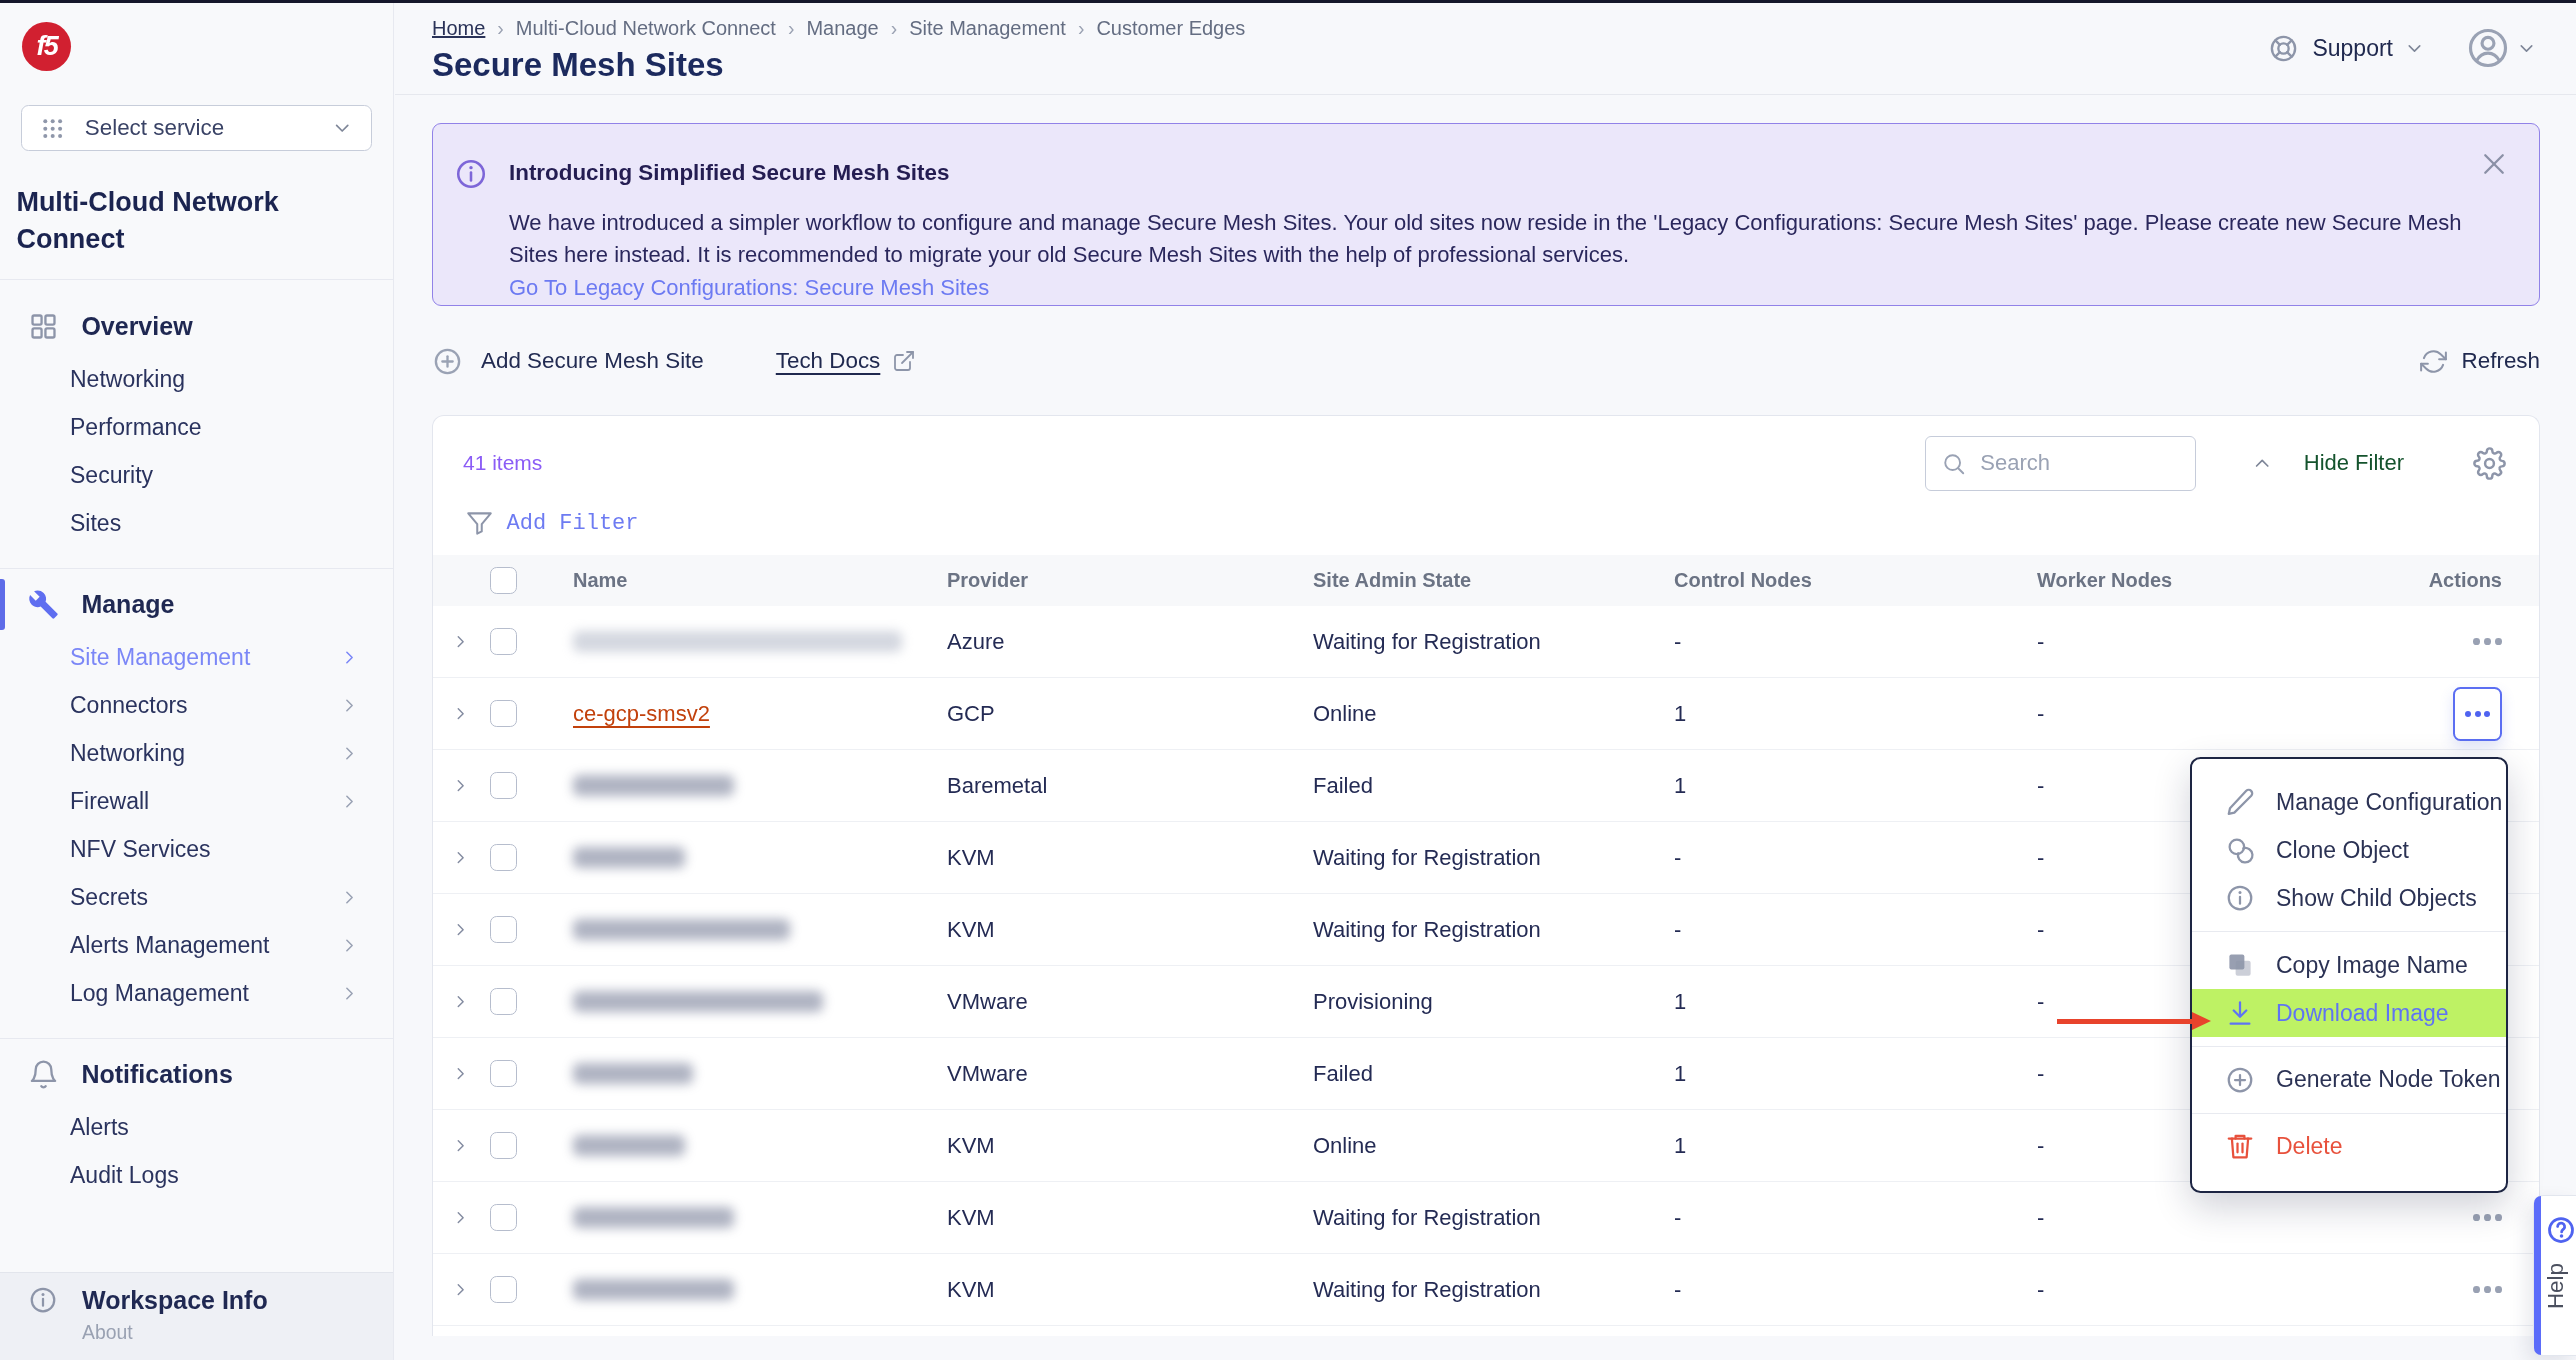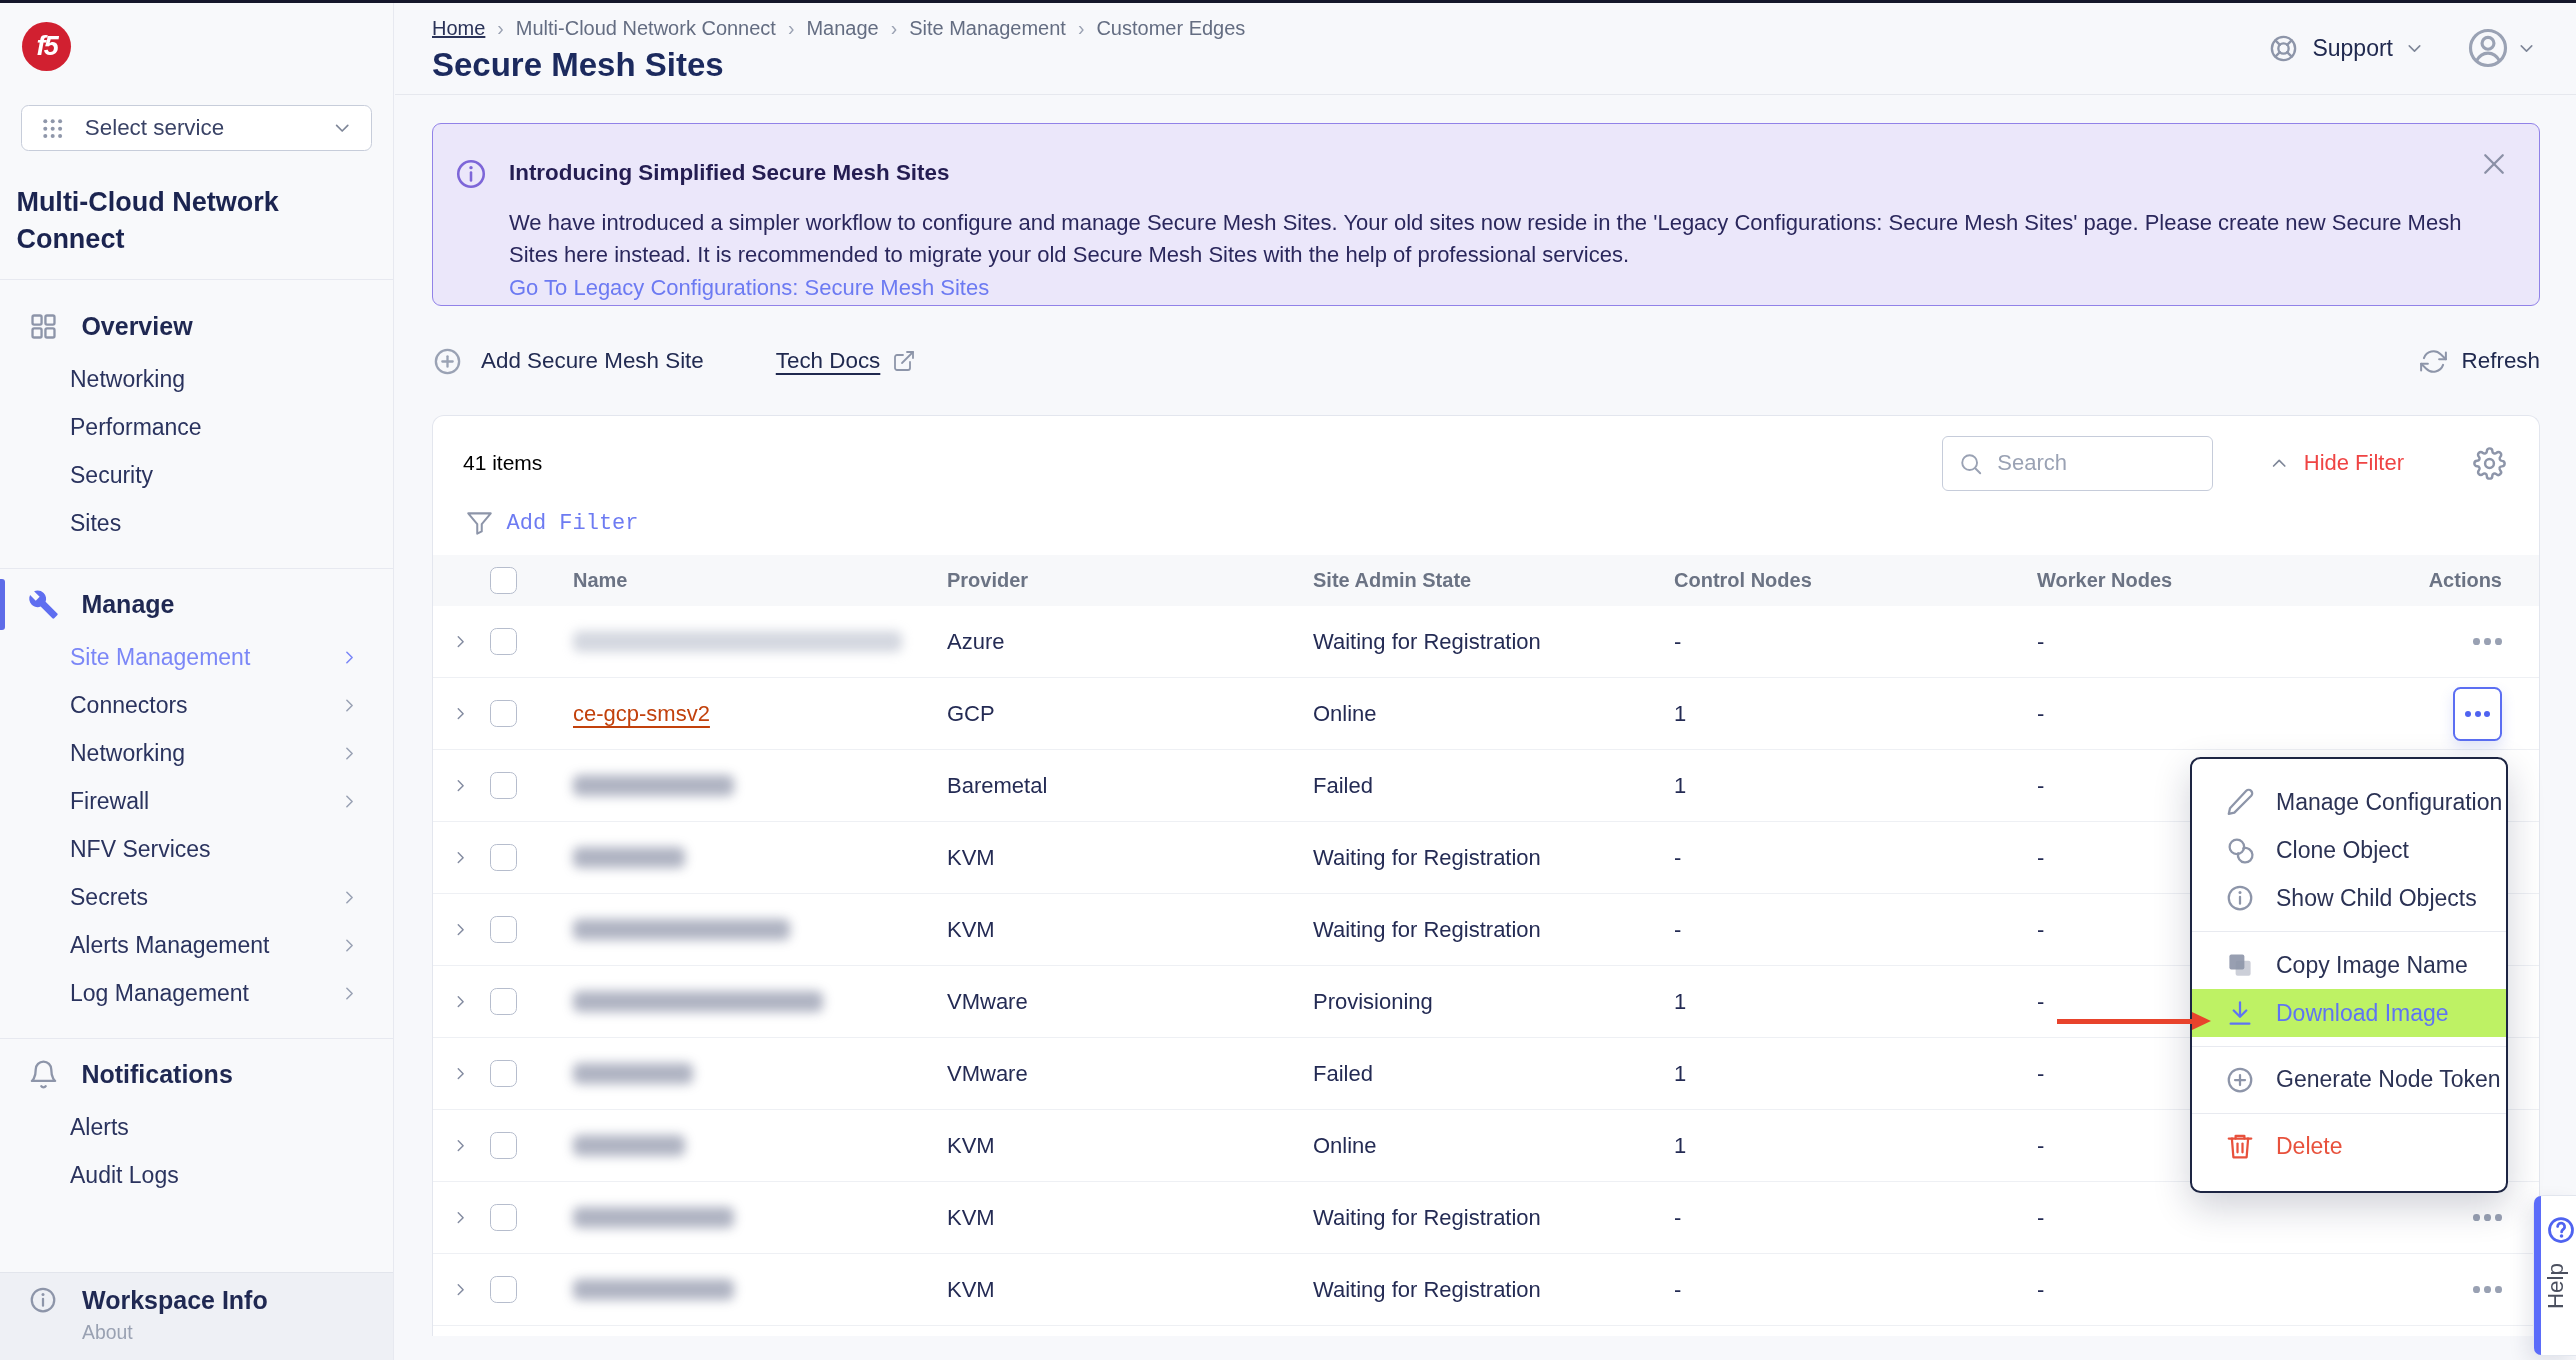--- a/index.html
+++ b/index.html
@@ -81,31 +81,31 @@
   .tech-docs .lbl { font-size:22.4px; color:#20294f; text-decoration:underline; text-underline-offset:5.2px; }
   .tech-docs .icon { width:24px; height:24px; color:#8d95a9; margin-left:12px; }
   .refresh { display:flex; align-items:center; margin-left:auto; cursor:pointer; }
   .refresh .icon { width:27px; height:27px; color:#8d95a9; }
   .refresh .lbl { font-size:22.4px; color:#20294f; margin-left:15px; }
 
   
   #card { margin-top:24px; background:#fff; border:0.7px solid #e3e6ee; border-bottom:none;
     border-radius:12px 12px 0 0; height:921px; overflow:hidden; }
   #card-head { display:flex; align-items:center; padding:19.4px 33px 0 30px; }
-  #items-count { font-size:21px; color:#000000; }
+  #items-count { font-size:21px; color:#8b5cf6; }
   #head-right { margin-left:auto; display:flex; align-items:center; }
   .searchbox { width:271px; height:55px; border:1.5px solid #c6ccda; border-radius:6px; background:#fff;
     display:flex; align-items:center; padding:0 15px; }
   .searchbox .icon { width:25.4px; height:25.4px; color:#9aa2b4; }
   .searchbox input { border:none; outline:none; width:194px; margin-left:13.5px; font-size:22px;
     font-family:"Liberation Sans", sans-serif; color:#2a335e; background:transparent; }
   .searchbox input::placeholder { color:#9aa2b4; }
   .hide-filter { display:flex; align-items:center; margin-left:55px; cursor:pointer; }
   .hide-filter .icon { width:22.4px; height:22.4px; color:#7e8698; }
-  .hide-filter .lbl { font-size:22px; color:#ef4444; margin-left:13px; }
+  .hide-filter .lbl { font-size:22px; color:#14532d; margin-left:30px; }
   .gear-btn { width:33px; height:33px; color:#8d95a9; margin-left:69px; cursor:pointer; }
   #add-filter { display:flex; align-items:center; margin:19.4px 0 0 33px; cursor:pointer;font-family:Liberation Mono, monospace; }
   #add-filter .icon { width:27px; height:27px; color:#8d95a9; }
   #add-filter .lbl { font-size:22px; color:#6d7bf2; margin-left:13.5px; }
 
   .tgrid { display:grid; grid-template-columns:41px 99px 374px 366px 361px 363px 359px 1fr;
     align-items:center; padding-right:37px; }
   #thead { margin-top:18px; height:51px; background:#f7f8fa; font-size:20px; font-weight:600; color:#6b7384; }
   #thead .th-actions { justify-self:end; }
   #thead .th-check { grid-column:2; }

